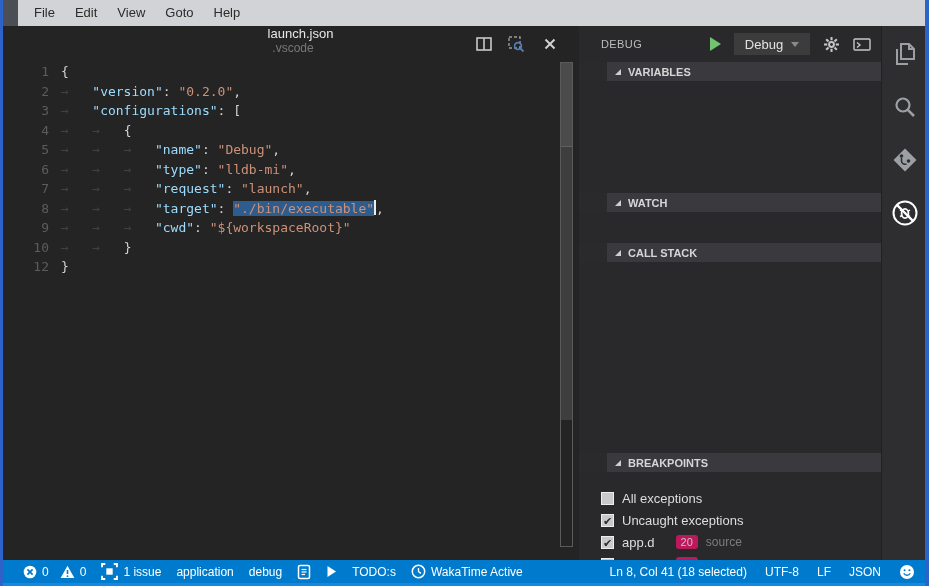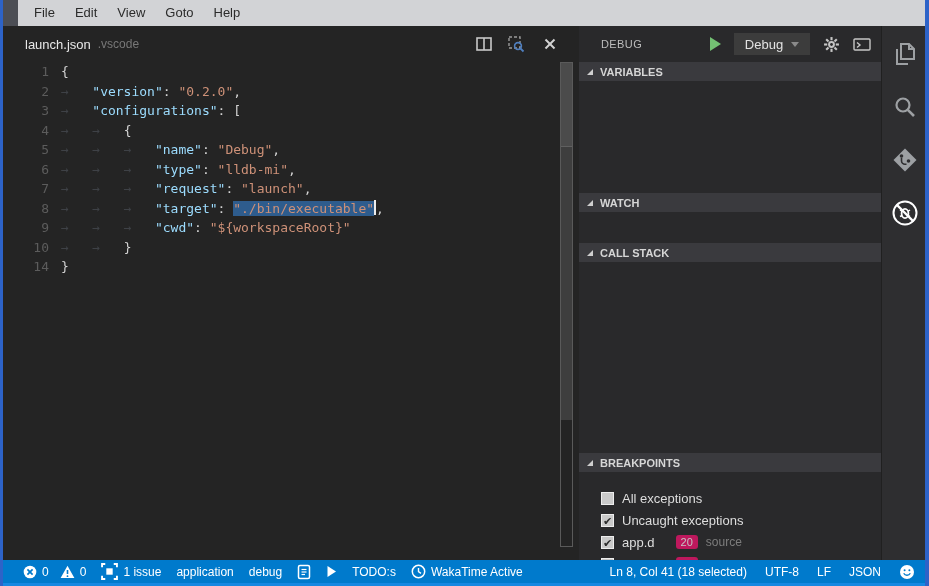--- a/index.html
+++ b/index.html
@@ -16,21 +16,21 @@
     background:#d2d3d6; display:flex; align-items:flex-end;
     font-size:13px; color:#2b2b2b;
   }
   .menubar-corner { width:15px; height:26px; background:#4c4e55; }
   .menu-items { display:flex; align-items:stretch; margin-left:6px; }
   .menu-item { padding:0 10px; line-height:26px; cursor:default; }
   
   .main { position:absolute; top:26px; left:0; right:0; bottom:26px; }
   
   .editor-col { position:absolute; top:0; left:0; width:573px; height:534px; background:#242424; }
-  .tabrow { position:relative; height:36px; display:flex; align-items:center; }
+  .tabrow { position:relative; height:36px; display:flex; align-items:center;flex-direction:column; }
   .tab-title { margin-left:22px; font-size:13px; color:#e8e8e8; }
   .tab-folder { color:#787878; font-size:12px; margin-left:7px;text-align:center; }
   .tab-actions { position:absolute; right:18px; top:0; height:36px; display:flex; align-items:center; gap:16px; }
   .tab-actions .ticon { width:17px; height:16px; display:flex; align-items:center; justify-content:center; cursor:pointer; }
   
   .code { font-family:"DejaVu Sans Mono", monospace; font-size:13px; line-height:19.5px; }
   .code-line { display:flex; white-space:pre; }
   .ln { width:46px; text-align:right; color:#5c5c5c; flex:none; }
   .lc { margin-left:12px; color:#d4d4d4; }
   .tok-tab { color:#3e4146; }
@@ -55,21 +55,21 @@
   .sb-title { font-size:11px; color:#bdbdbd; letter-spacing:.4px; flex:1; }
   .sb-toolbar { display:flex; align-items:center; gap:13px; }
   .play-btn { width:0; height:0; border-left:11px solid #73c173; border-top:7px solid transparent; border-bottom:7px solid transparent; cursor:pointer; }
   .launch-dd {
     width:76px; height:22px; background:#3c3c3c; color:#e2e2e2; font-size:13px;
     display:flex; align-items:center; justify-content:center; gap:8px; cursor:pointer;
   }
   .dd-caret { width:0; height:0; border-left:4px solid transparent; border-right:4px solid transparent; border-top:5px solid #8a8a8a; }
   .section-header {
     height:19px; flex:none; background:#3a3a3e; display:flex; align-items:center;
-    padding-left:8px; gap:7px; font-size:11px; font-weight:bold; color:#d6d6d6; cursor:pointer;
+    padding-left:8px; gap:7px; font-size:11px; font-weight:bold; color:#d6d6d6; cursor:pointer;margin-left:28px;
   }
   .sh-tri { width:0; height:0; border-left:6px solid transparent; border-bottom:6px solid #cfcfcf; }
   .section-body { background:#29292b; }
   .body-variables { height:112px; flex:none; }
   .body-watch { height:31px; flex:none; }
   .body-callstack { height:191px; flex:none; }
   .body-breakpoints { flex:1; padding-top:15px; }
   .bp-row { height:22px; display:flex; align-items:center; padding-left:22px; gap:8px; font-size:13px; color:#dedede; cursor:pointer; }
   .bp-check {
     width:13px; height:13px; flex:none; background:#c9c9c9; border:1px solid #ededed;
@@ -143,21 +143,21 @@
           <div class="code-line"><span class="ln">1</span><span class="lc"><span class="tok-b">{</span></span></div>
           <div class="code-line"><span class="ln">2</span><span class="lc"><span class="tok-tab">→   </span><span class="tok-k">"version"</span><span class="tok-b">: </span><span class="tok-s">"0.2.0"</span><span class="tok-b">,</span></span></div>
           <div class="code-line"><span class="ln">3</span><span class="lc"><span class="tok-tab">→   </span><span class="tok-k">"configurations"</span><span class="tok-b">: [</span></span></div>
           <div class="code-line"><span class="ln">4</span><span class="lc"><span class="tok-tab">→   </span><span class="tok-tab">→   </span><span class="tok-b">{</span></span></div>
           <div class="code-line"><span class="ln">5</span><span class="lc"><span class="tok-tab">→   </span><span class="tok-tab">→   </span><span class="tok-tab">→   </span><span class="tok-k">"name"</span><span class="tok-b">: </span><span class="tok-s">"Debug"</span><span class="tok-b">,</span></span></div>
           <div class="code-line"><span class="ln">6</span><span class="lc"><span class="tok-tab">→   </span><span class="tok-tab">→   </span><span class="tok-tab">→   </span><span class="tok-k">"type"</span><span class="tok-b">: </span><span class="tok-s">"lldb-mi"</span><span class="tok-b">,</span></span></div>
           <div class="code-line"><span class="ln">7</span><span class="lc"><span class="tok-tab">→   </span><span class="tok-tab">→   </span><span class="tok-tab">→   </span><span class="tok-k">"request"</span><span class="tok-b">: </span><span class="tok-s">"launch"</span><span class="tok-b">,</span></span></div>
           <div class="code-line"><span class="ln">8</span><span class="lc"><span class="tok-tab">→   </span><span class="tok-tab">→   </span><span class="tok-tab">→   </span><span class="tok-k">"target"</span><span class="tok-b">: </span><span class="tok-sel">"./bin/executable"</span><span class="tok-cursor"></span><span class="tok-b">,</span></span></div>
           <div class="code-line"><span class="ln">9</span><span class="lc"><span class="tok-tab">→   </span><span class="tok-tab">→   </span><span class="tok-tab">→   </span><span class="tok-k">"cwd"</span><span class="tok-b">: </span><span class="tok-s">"${workspaceRoot}"</span></span></div>
           <div class="code-line"><span class="ln">10</span><span class="lc"><span class="tok-tab">→   </span><span class="tok-tab">→   </span><span class="tok-b">}</span></span></div>
-          <div class="code-line"><span class="ln">14</span><span class="lc"><span class="tok-b">}</span></span></div>
+          <div class="code-line"><span class="ln">12</span><span class="lc"><span class="tok-b">}</span></span></div>
         </div>
       <div class="scrollstrip">
         <div class="scroll-seg1"></div>
         <div class="scroll-seg2"></div>
       </div>
     </div>
 
     <div class="sidebar">
       <div class="sb-titlebar">
         <span class="sb-title">DEBUG</span>

